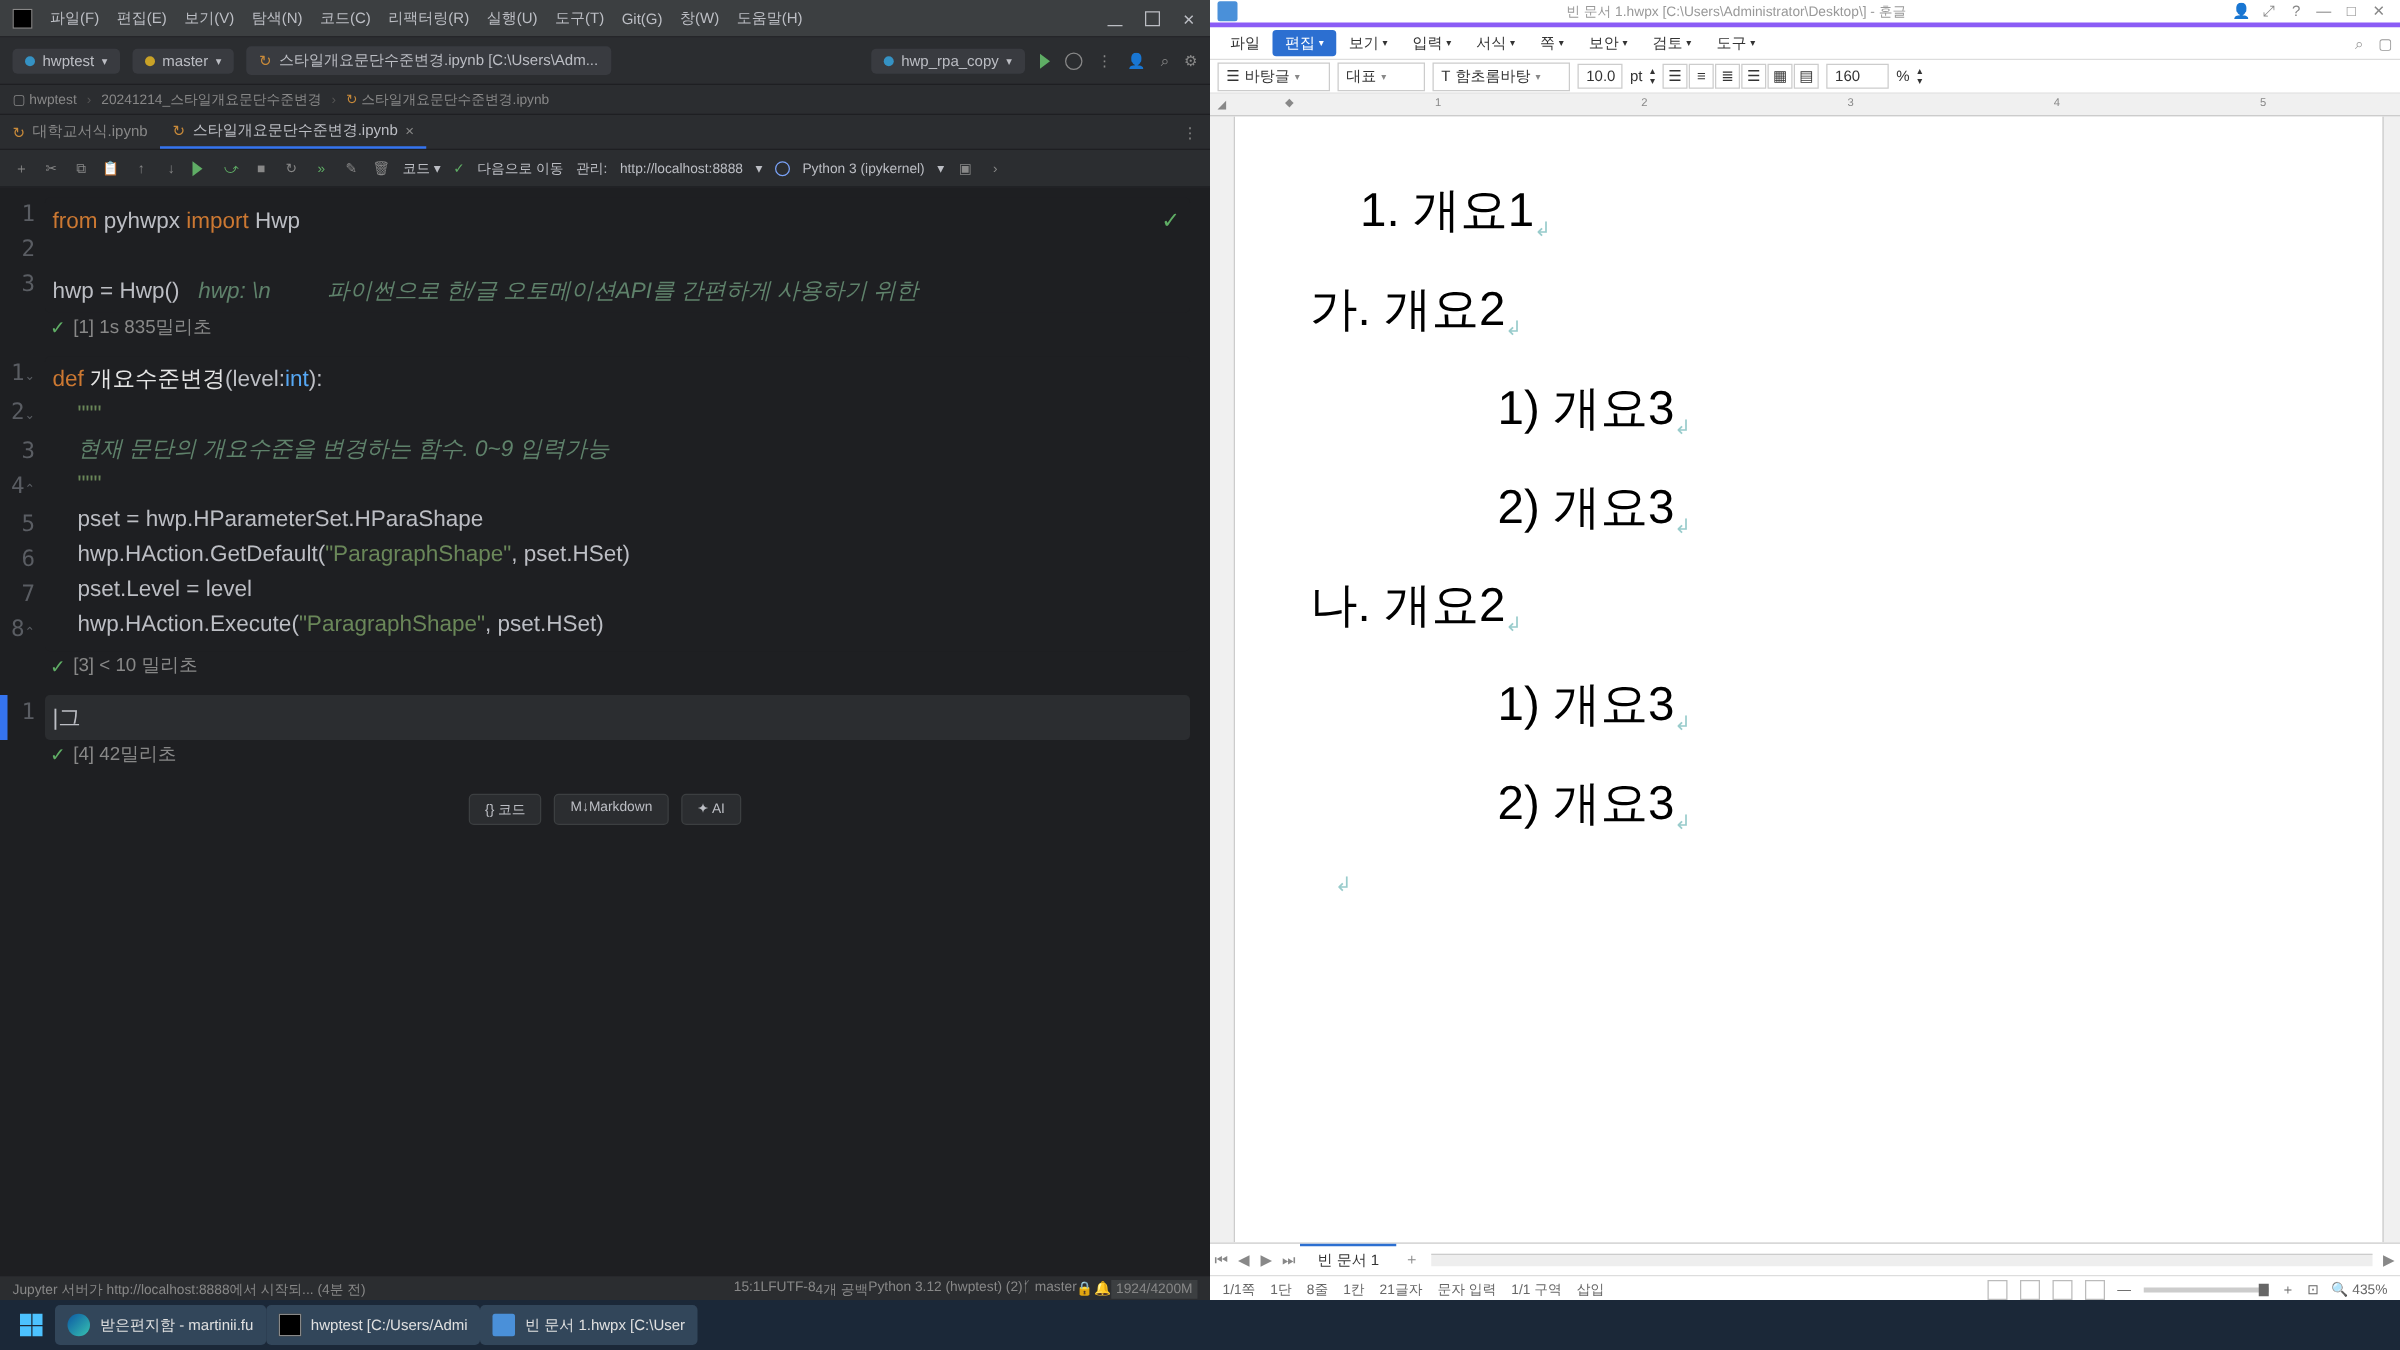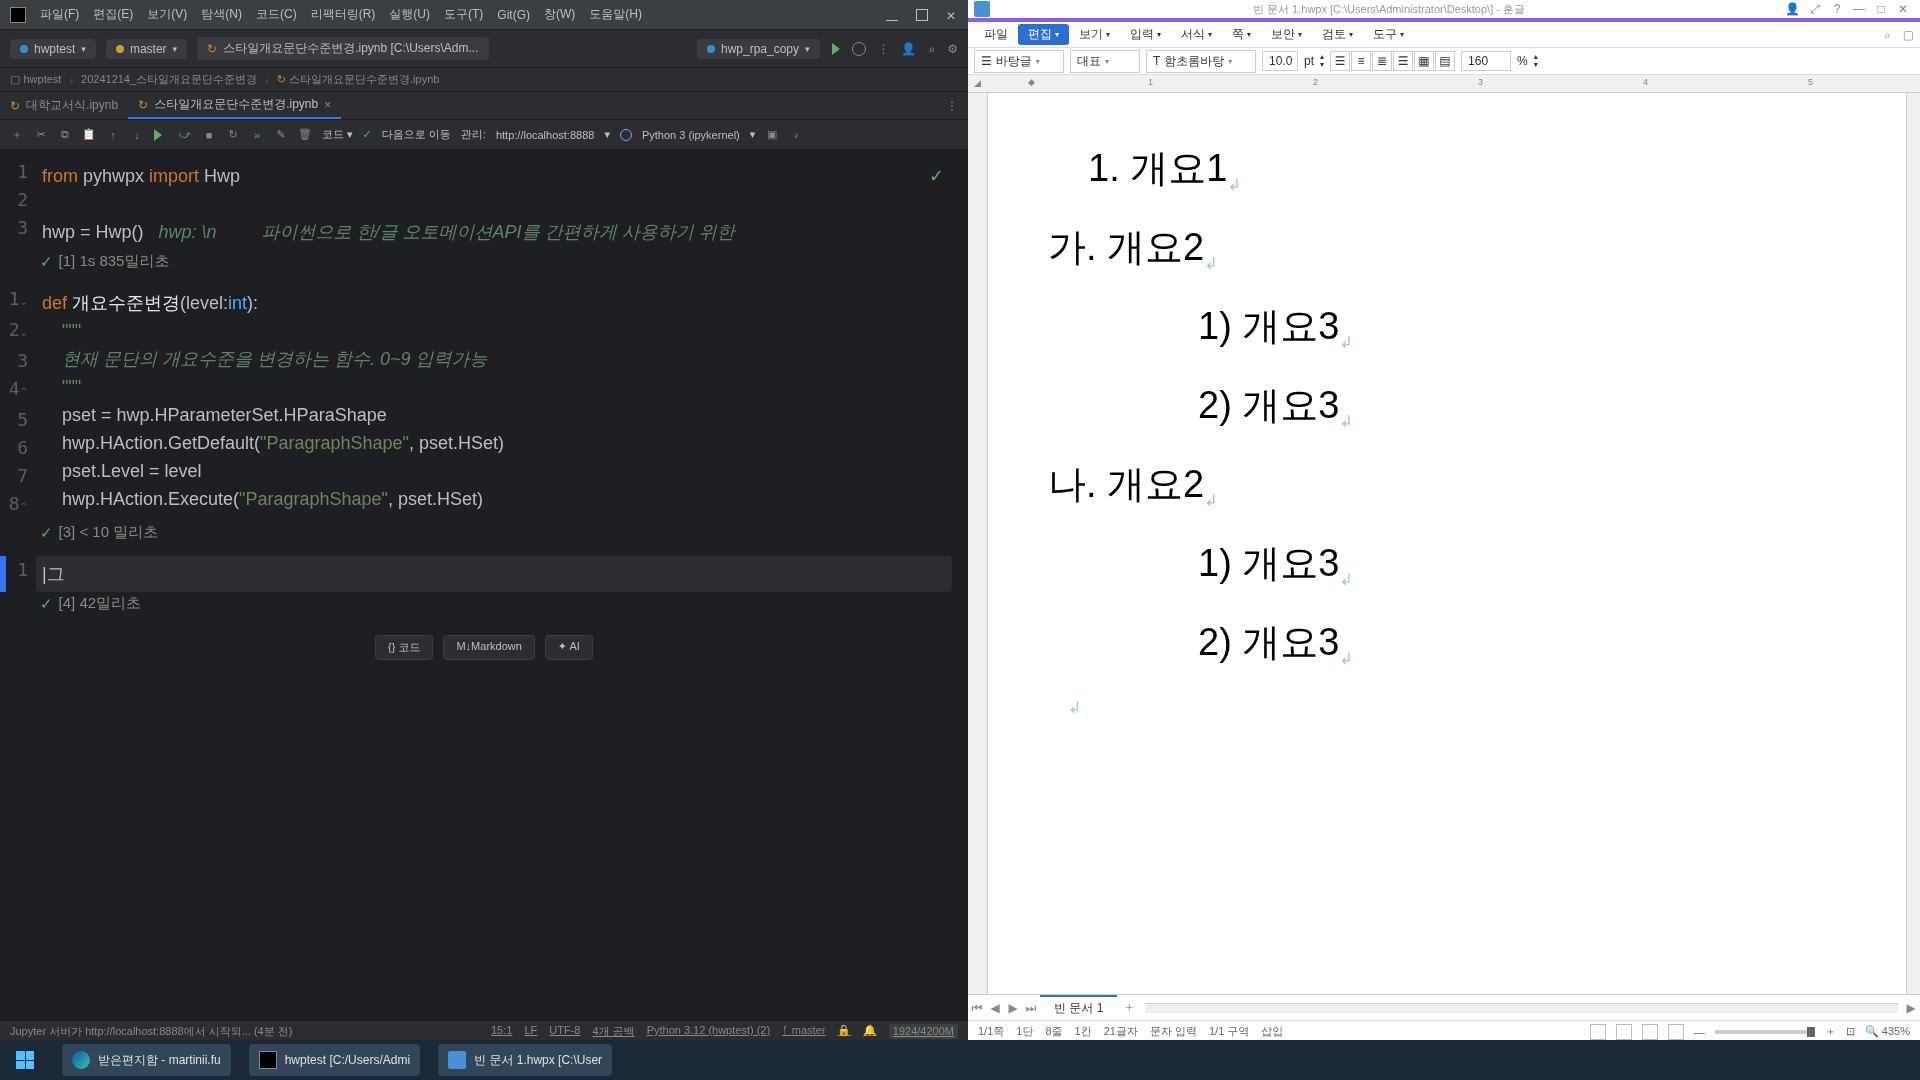--- a/index.html
+++ b/index.html
@@ -48,21 +48,21 @@
 .gold{color:#56a8f5;}
 .ident{color:#bcbec4;}
 .outline{color:#888;display:flex;align-items:center;gap:6px;padding:2px 0 6px 40px;font-size:15px;font-family:Consolas,monospace;}
 .outline .ck{color:#5fad65;}
 
 .addcell{display:flex;justify-content:center;gap:10px;margin-top:16px;}
 .addcell .chip{background:#2b2d30;border:1px solid #3c3f41;border-radius:4px;padding:4px 12px;font-size:11px;color:#bcbec4;cursor:pointer;}
 
 
 .ide-status{height:22px;background:#2b2d30;display:flex;align-items:center;padding:0 10px;gap:14px;font-size:11px;color:#888;border-top:1px solid #1e1f22;}
-.ide-status .r{margin-left:auto;display:flex;gap:12px;text-decoration:underline;}
+.ide-status .r{margin-left:auto;display:flex;gap:0;}
 
 
 .wp{position:absolute;left:968px;top:0;width:952px;height:1042px;background:#f0f0f0;color:#333;display:flex;flex-direction:column;font-size:12px;}
 .wp-titlebar{height:22px;background:#fff;display:flex;align-items:center;padding:0 6px;border-bottom:4px solid #8b5cf6;}
 .wp-titlebar .hicon{width:16px;height:16px;background:#4a90d9;border-radius:2px;margin-right:6px;}
 .wp-titlebar .title{flex:1;text-align:center;color:#999;font-size:11px;}
 .wp-titlebar .tbtn{width:22px;text-align:center;color:#888;cursor:pointer;}
 .wp-menubar{height:26px;background:#fff;display:flex;align-items:center;padding:0 6px;gap:0;border-bottom:1px solid #ddd;}
 .wp-menubar .witem{padding:2px 10px;cursor:pointer;display:flex;align-items:center;gap:3px;}
 .wp-menubar .witem.primary{background:#2c6fd1;color:#fff;border-radius:3px;}
@@ -92,21 +92,21 @@
 .wp-tabs .plus{width:24px;text-align:center;color:#888;cursor:pointer;}
 .wp-tabs .track{flex:1;border-top:1px solid #ccc;margin:0 4px;height:10px;background:#eee;}
 
 .wp-status{height:22px;background:#fff;display:flex;align-items:center;padding:0 10px;gap:12px;font-size:11px;color:#666;border-top:1px solid #ddd;}
 .wp-status .rg{margin-left:auto;display:flex;align-items:center;gap:10px;}
 .wp-status .vbtn{width:16px;height:16px;border:1px solid #bbb;cursor:pointer;}
 .wp-status .slider{width:100px;height:4px;background:#ccc;position:relative;}
 .wp-status .slider .th{position:absolute;right:0;top:-3px;width:8px;height:10px;background:#666;}
 
 
-.taskbar{position:absolute;left:0;bottom:0;width:1920px;height:40px;background:#1b2838;display:flex;align-items:center;padding:0 6px;gap:18px;}
+.taskbar{position:absolute;left:0;bottom:0;width:1920px;height:40px;background:#1b2838;display:flex;align-items:center;padding:0 6px;gap:0;}
 .taskbar .tb{height:32px;padding:0 10px;display:flex;align-items:center;gap:8px;color:#e0e0e0;font-size:12px;cursor:pointer;border-radius:4px;}
 .taskbar .tb.active{background:#32465a;}
 .taskbar .winlogo{width:18px;height:18px;display:grid;grid-template-columns:1fr 1fr;grid-template-rows:1fr 1fr;gap:1px;}
 .taskbar .winlogo span{background:#4cc2ff;}
 .taskbar .edge{width:18px;height:18px;background:linear-gradient(135deg,#0c59a4,#37c2b1);border-radius:50%;}
 .taskbar .jbic{width:18px;height:18px;background:#000;border:1px solid #888;}
 .taskbar .hwic{width:18px;height:18px;background:#4a90d9;border-radius:2px;}
 </style>
 </head>
 <body>

